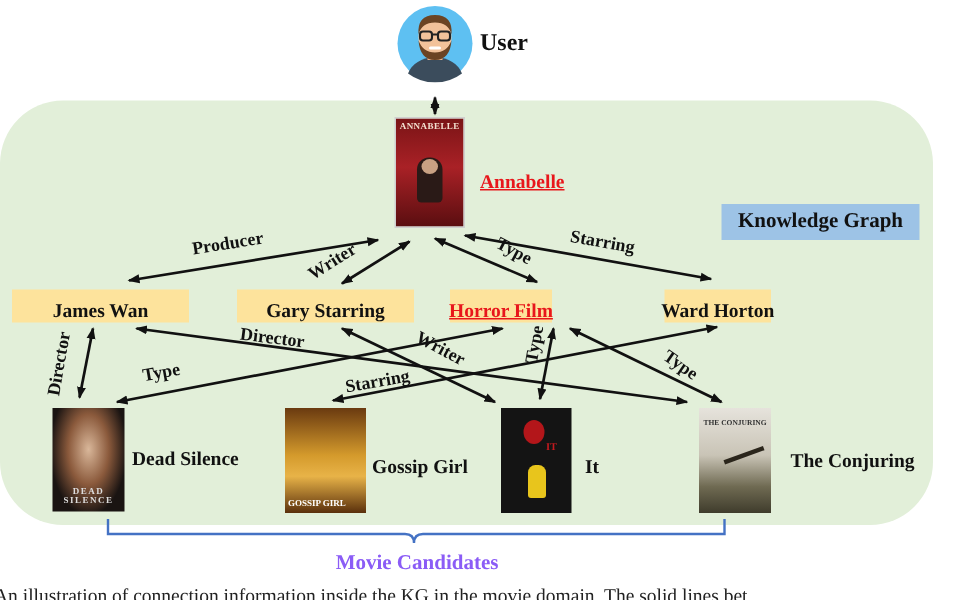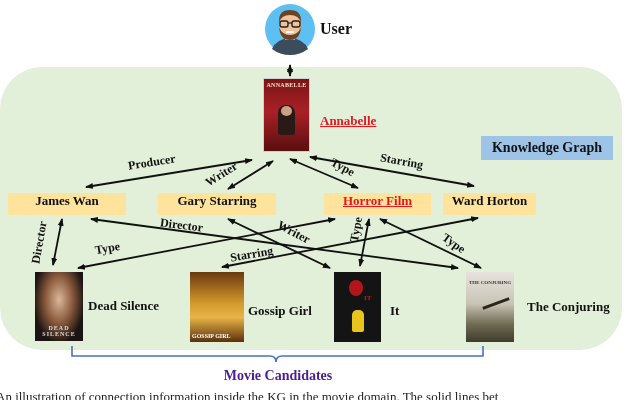--- a/index.html
+++ b/index.html
@@ -3,35 +3,35 @@
 <meta charset="utf-8">
 <style>
   html, body { margin: 0; padding: 0; background: #ffffff; }
   body { width: 640px; height: 400px; position: relative; overflow: hidden;
          font-family: "Liberation Serif", "DejaVu Serif", serif; }
   .panel { position: absolute; left: 0; top: 67px; width: 622px; height: 283px;
            background: #e2efd9; border-radius: 42px 42px 42px 42px; }
   .abs { position: absolute; }
   .edges { position: absolute; left: 0; top: 0; width: 640px; height: 400px; }
   .node-box { position: absolute; height: 22px; background: #fde39c;
-              display: flex; align-items: flex-start; justify-content: center;
+              display: flex; align-items: flex-end; justify-content: center;
               font-weight: bold; font-size: 13px; color: #111; white-space: nowrap; }
   .node-box.red span { color: #e8161b; text-decoration: underline; }
   .kg-box { position: absolute; left: 481px; top: 136px; width: 132px; height: 24px;
             background: #9dc3e6; display: flex; align-items: center; justify-content: center;
             font-weight: bold; font-size: 14px; color: #111; }
   .poster { position: absolute; overflow: hidden; }
   .movie-label { position: absolute; font-weight: bold; font-size: 13px; color: #111; white-space: nowrap; }
   .edge-label { position: absolute; font-weight: bold; font-size: 12px; color: #111;
                 white-space: nowrap; transform-origin: center center; }
   .user-name { position: absolute; left: 320px; top: 20px; font-weight: bold; font-size: 16px; color: #111; }
   .annabelle-label { position: absolute; left: 320px; top: 113px; font-weight: bold; font-size: 13px;
                      color: #e8161b; text-decoration: underline; }
   .candidates { position: absolute; left: 208px; top: 368px; width: 140px; text-align: center;
-                font-weight: bold; font-size: 14px; color: #4c1d95; }
+                font-weight: bold; font-size: 14px; color: #8b5cf6; }
   .caption { position: absolute; left: -4px; top: 389px; font-size: 13px; color: #222;
              white-space: nowrap; }
 </style>
 </head>
 <body>
 
 <div class="panel"></div>
 
 <svg class="edges" viewBox="0 0 640 400">
   <defs>
@@ -95,24 +95,24 @@
 <div class="kg-box">
     <span>Knowledge Graph</span>
   </div>
 
 <div class="node-box" style="left:8px;top:193px;width:118px;">
     <span>James Wan</span>
   </div>
 <div class="node-box" style="left:158px;top:193px;width:118px;">
     <span>Gary Starring</span>
   </div>
-<div class="node-box red" style="left:324px;top:193px;width:107px;">
+<div class="node-box red" style="left:300px;top:193px;width:68px;">
     <span>Horror Film</span>
   </div>
-<div class="node-box" style="left:443px;top:193px;width:93px;">
+<div class="node-box" style="left:443px;top:193px;width:71px;">
     <span>Ward Horton</span>
   </div>
 
 <span class="edge-label" style="left:128px;top:155px;transform:rotate(-9deg);">Producer</span>
 <span class="edge-label" style="left:204px;top:167px;transform:rotate(-32deg);">Writer</span>
 <span class="edge-label" style="left:330px;top:160px;transform:rotate(28deg);">Type</span>
 <span class="edge-label" style="left:380px;top:154px;transform:rotate(10deg);">Starring</span>
 <span class="edge-label" style="left:18px;top:235px;transform:rotate(-80deg);">Director</span>
 <span class="edge-label" style="left:160px;top:218px;transform:rotate(7deg);">Director</span>
 <span class="edge-label" style="left:95px;top:241px;transform:rotate(-10deg);">Type</span>

